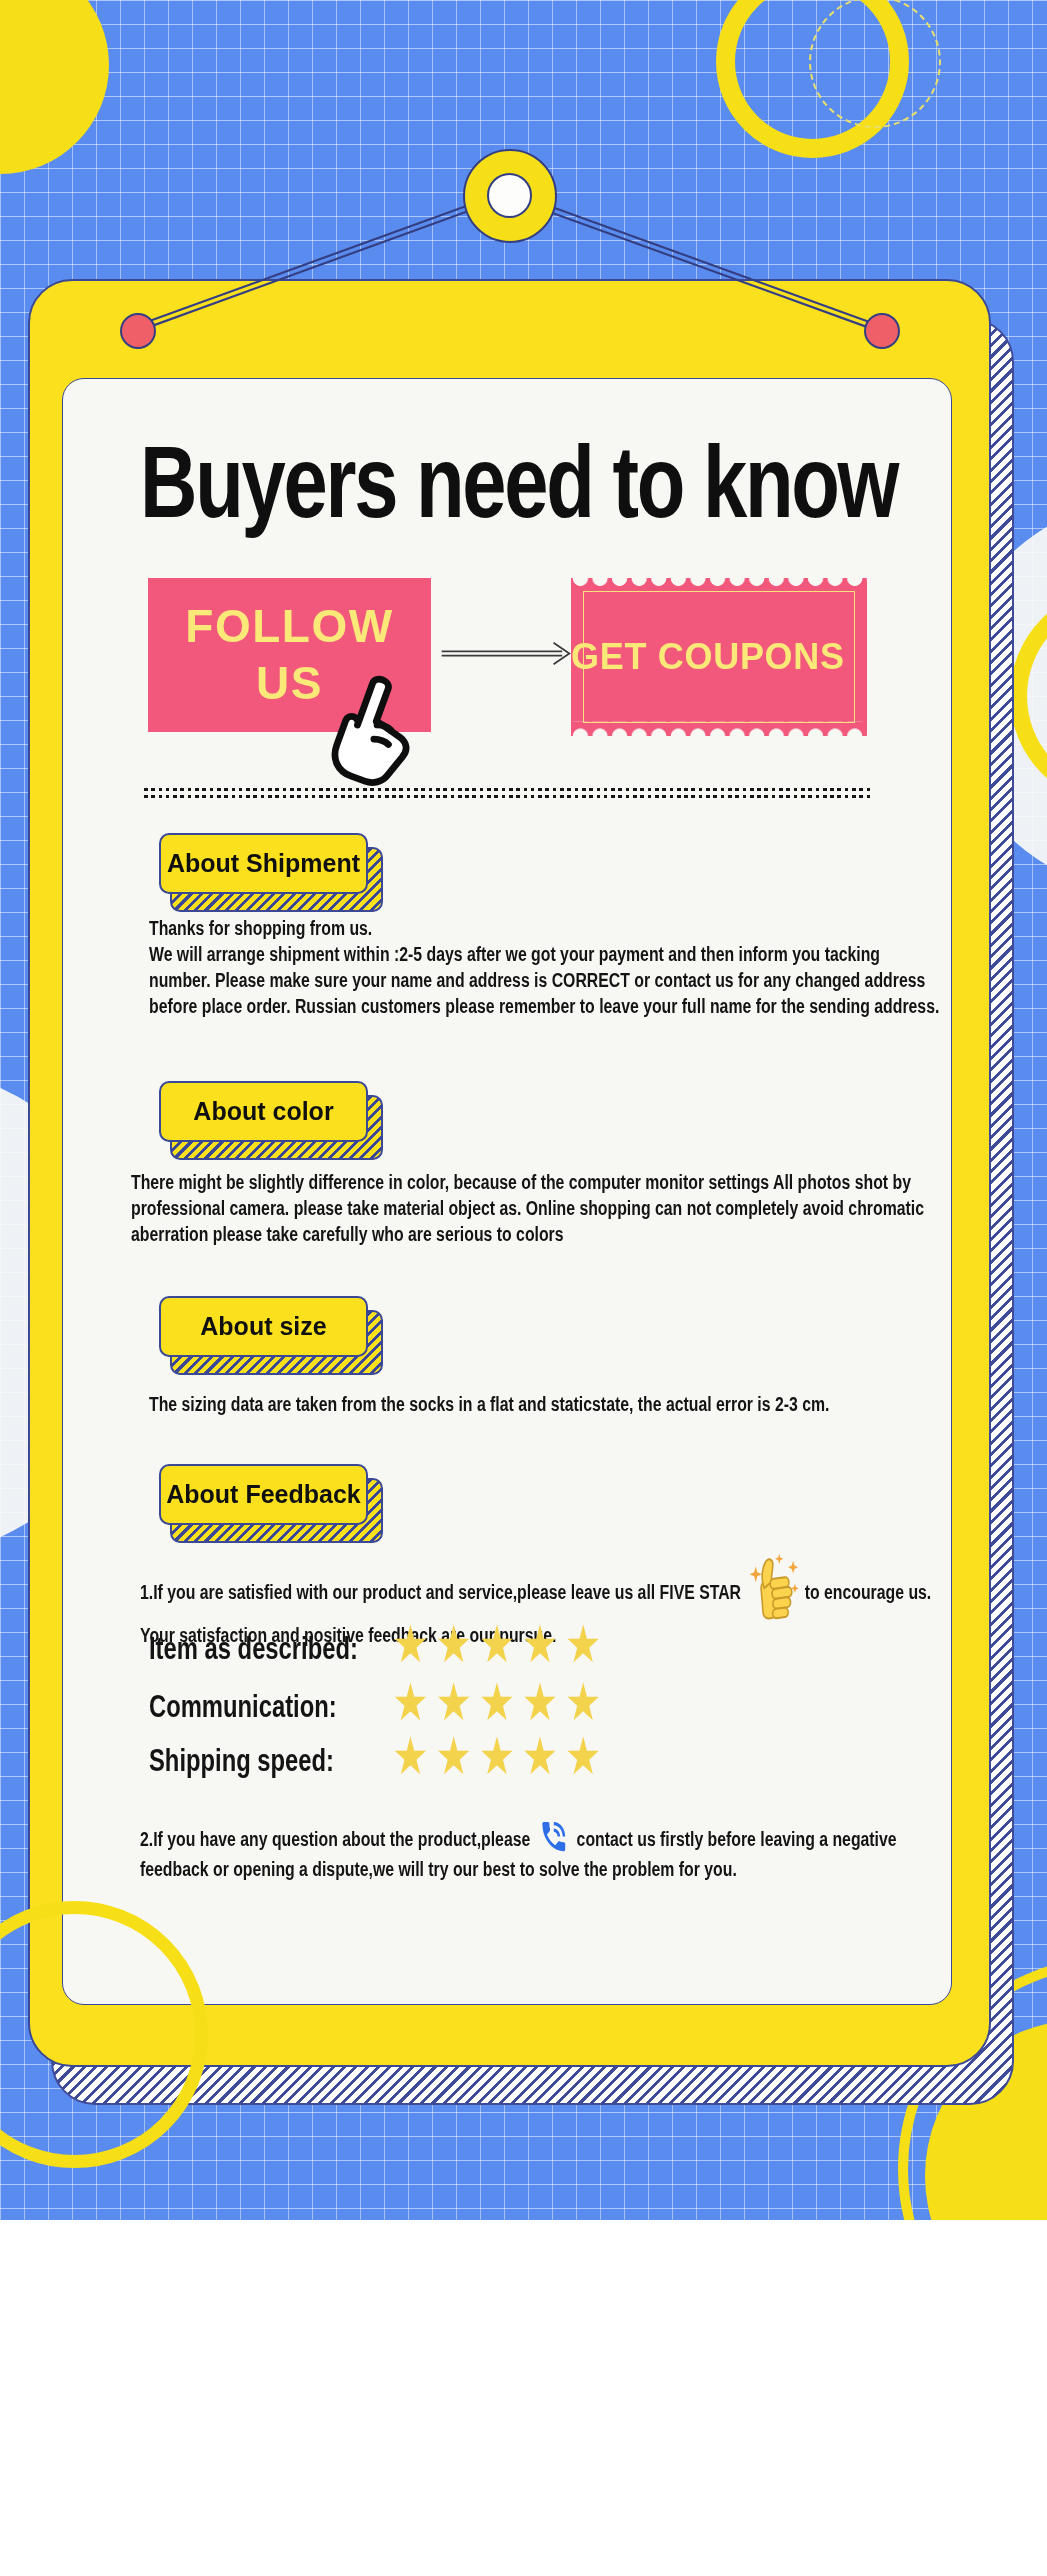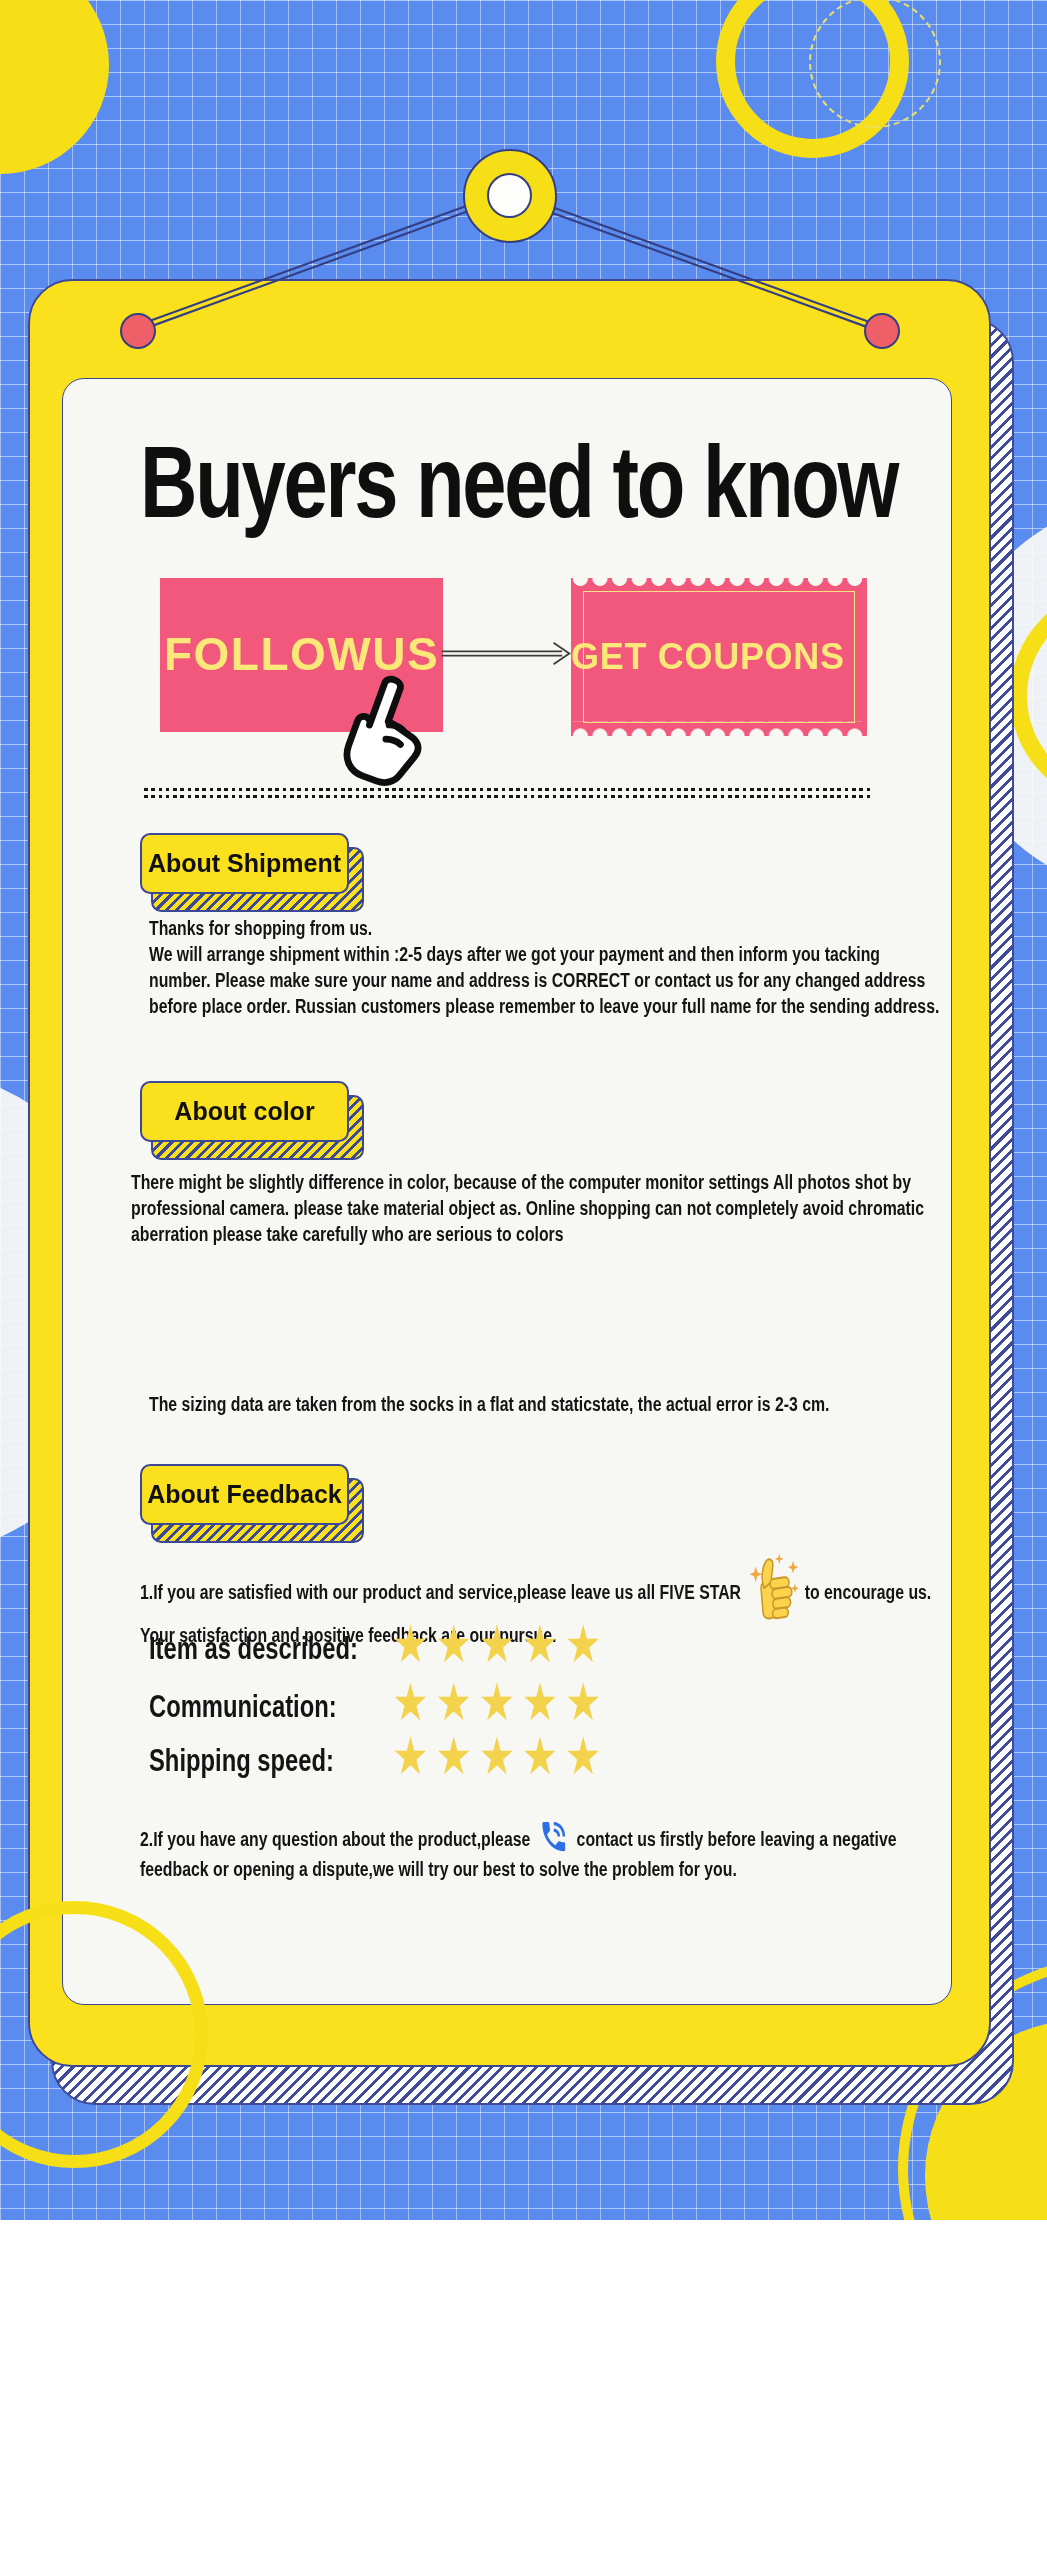--- a/index.html
+++ b/index.html
@@ -27,40 +27,40 @@
     background:#f7f7f4;border:1.5px solid #3b4896;z-index:4;}
   .strings{left:0;top:0;z-index:6;pointer-events:none;}
   .top-pin{left:463px;top:149px;width:90px;height:90px;background:#f6df17;
     border:2.9px solid #343f83;z-index:7;}
   .top-pin-hole{left:22px;top:22px;width:41px;height:41px;background:#fdfdfb;border:2.9px solid #343f83;}
   .red-pin{width:32px;height:32px;background:#ee5f68;border:2.2px solid #343f83;z-index:7;}
   
   .content{z-index:5;}
   .page-title{left:140px;top:424px;font-size:102px;font-weight:bold;color:#0f0f0f;
     letter-spacing:-2.9px;transform:scaleX(.78);transform-origin:0 0;white-space:nowrap;}
-  .promo-box{left:160px;top:578px;width:283px;height:154px;background:#f2577c;
-    display:flex;flex-direction:row;align-items:center;justify-content:center;text-align:right;}
+  .promo-box{left:148px;top:578px;width:283px;height:154px;background:#f2577c;
+    display:flex;flex-direction:column;align-items:center;justify-content:center;text-align:right;}
   .promo-box .line{color:#fae878;font-weight:bold;font-size:46px;line-height:1.25;letter-spacing:1.5px;}
   .hand-icon{position:absolute;left:165px;top:88px;width:116px;height:134px;}
   .promo-arrow{left:441px;top:637px;width:134px;height:33px;}
   .coupon{left:571px;top:578px;width:296px;height:158px;background:#f2577c;
     display:flex;align-items:center;}
   .coupon::before,.coupon::after{content:"";position:absolute;left:0;right:0;height:14.5px;
     background-image:radial-gradient(circle at 9.4px 0px,#f7f7f4 7.3px,transparent 8px);
     background-size:19.6px 14.5px;background-repeat:repeat-x;}
   .coupon::before{top:0;}
   .coupon::after{bottom:0;transform:scaleY(-1);}
   .coupon-inner{position:absolute;left:11.6px;top:13px;right:11.6px;bottom:13px;border:1.5px solid #f5e47e;}
   .coupon .label{position:relative;color:#fae878;font-weight:bold;font-size:36px;letter-spacing:0.7px;white-space:nowrap;}
   .divider{left:144px;top:788px;width:726px;height:10.2px;}
   .divider i{position:absolute;left:0;right:0;height:2.9px;
     background:repeating-linear-gradient(90deg,#161616 0 3.6px,transparent 3.6px 7.3px);}
   .divider i.b{top:7.3px;}
   
-  .tag{position:absolute;z-index:5;}
+  .tag{position:absolute;z-index:5;margin-left:19px;}
   .tag-shadow{position:absolute;left:11px;top:13.8px;width:209px;height:61px;
     border:2.2px solid #3b4896;border-radius:10.2px;
     background:repeating-linear-gradient(135deg,#3b4896 0 2.9px,#fbe11d 2.9px 7.3px);}
   .tag-face{position:relative;display:flex;align-items:center;justify-content:center;
     width:209px;height:61px;box-sizing:border-box;background:#fbe11d;
     border:2.2px solid #3b4896;border-radius:10.2px;font-size:25px;font-weight:bold;color:#101010;}
   .para{position:absolute;font-size:20.3px;font-weight:700;color:#141414;line-height:26px;
     white-space:pre-line;transform:scaleX(.78);transform-origin:0 0;width:1073px;z-index:5;}
   .inline-ico{display:inline-block;vertical-align:-23px;margin:0 7.3px;}
   .inline-ico.small{vertical-align:-10.2px;margin:0 10.2px;}
@@ -147,20 +147,24 @@
 before place order. Russian customers please remember to leave your full name for the sending address.</div>
 
   <div class="tag" style="left:140px;top:1081px">
     <span class="tag-shadow"></span>
     <span class="tag-face">About color</span>
   </div>
   <div class="para" style="left:131px;top:1169px">There might be slightly difference in color, because of the computer monitor settings All photos shot by
 professional camera. please take material object as. Online shopping can not completely avoid chromatic
 aberration please take carefully who are serious to colors</div>
 
+  <div class="tag" style="left:140px;top:1296px">
+    <span class="tag-shadow"></span>
+    <span class="tag-face">About size</span>
+  </div>
   <div class="para" style="left:149px;top:1391px">The sizing data are taken from the socks in a flat and staticstate, the actual error is 2-3 cm.</div>
 
   <div class="tag" style="left:140px;top:1464px">
     <span class="tag-shadow"></span>
     <span class="tag-face">About Feedback</span>
   </div>
   <div class="para" style="left:140px;top:1552px"><span>1.If you are satisfied with our product and service,please leave us all FIVE STAR</span><svg class="inline-ico" width="67" height="70" viewBox="0 0 100 104">
         <g fill="#f2a63e">
           <path d="M14 30 l3 -9 3 9 9 3 -9 3 -3 9 -3 -9 -9 -3 z"></path>
           <path d="M60 8 l2 -6 2 6 6 2 -6 2 -2 6 -2 -6 -6 -2 z"></path>

